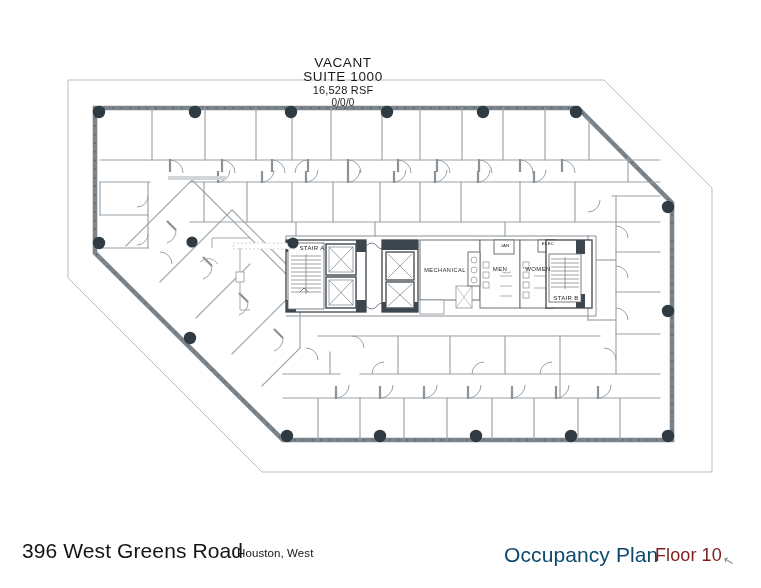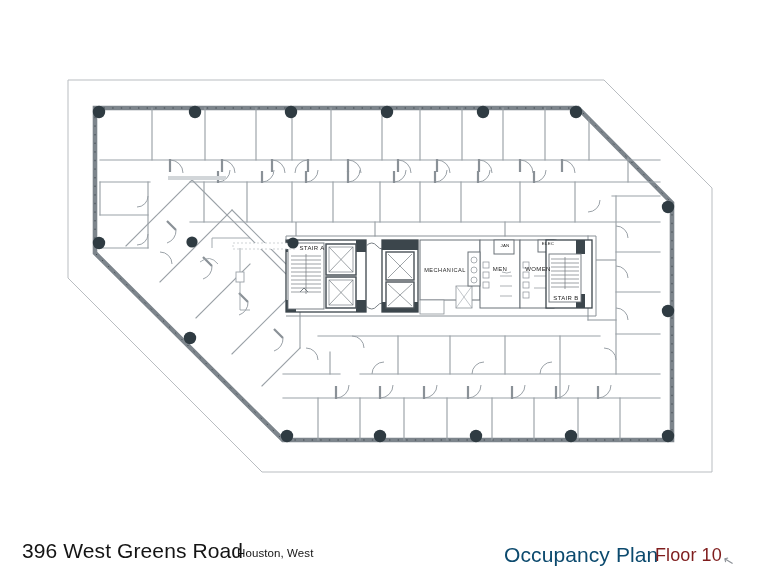--- a/index.html
+++ b/index.html
@@ -387,20 +387,26 @@
   </svg>
 
   <div class="rlbl" style="left:292px;top:245px;width:40px;">STAIR A</div>
   <div class="rlbl" style="left:546px;top:295px;width:40px;">STAIR B</div>
   <div class="rlbl mech" style="left:419px;top:267px;width:52px;">MECHANICAL</div>
   <div class="rlbl" style="left:487px;top:266px;width:26px;">MEN</div>
   <div class="rlbl" style="left:521px;top:266px;width:34px;">WOMEN</div>
   <div class="rlbl tiny" style="left:495px;top:243px;width:20px;">JAN</div>
   <div class="rlbl tiny" style="left:538px;top:241px;width:20px;">ELEC</div>
 
+  <div id="suite-title">
+    <span class="ln l1">VACANT</span>
+    <span class="ln l2">SUITE 1000</span>
+    <span class="ln l3">16,528 RSF</span>
+    <span class="ln l4">0/0/0</span>
+  </div>
 
   <div id="footer">
     <div id="addr">396 West Greens Road</div>
     <div id="city">Houston, West</div>
     <div id="plankind">Occupancy Plan</div>
     <div id="floorno">Floor 10</div>
     <div id="cornermark">↖</div>
   </div>
 
 </div>

